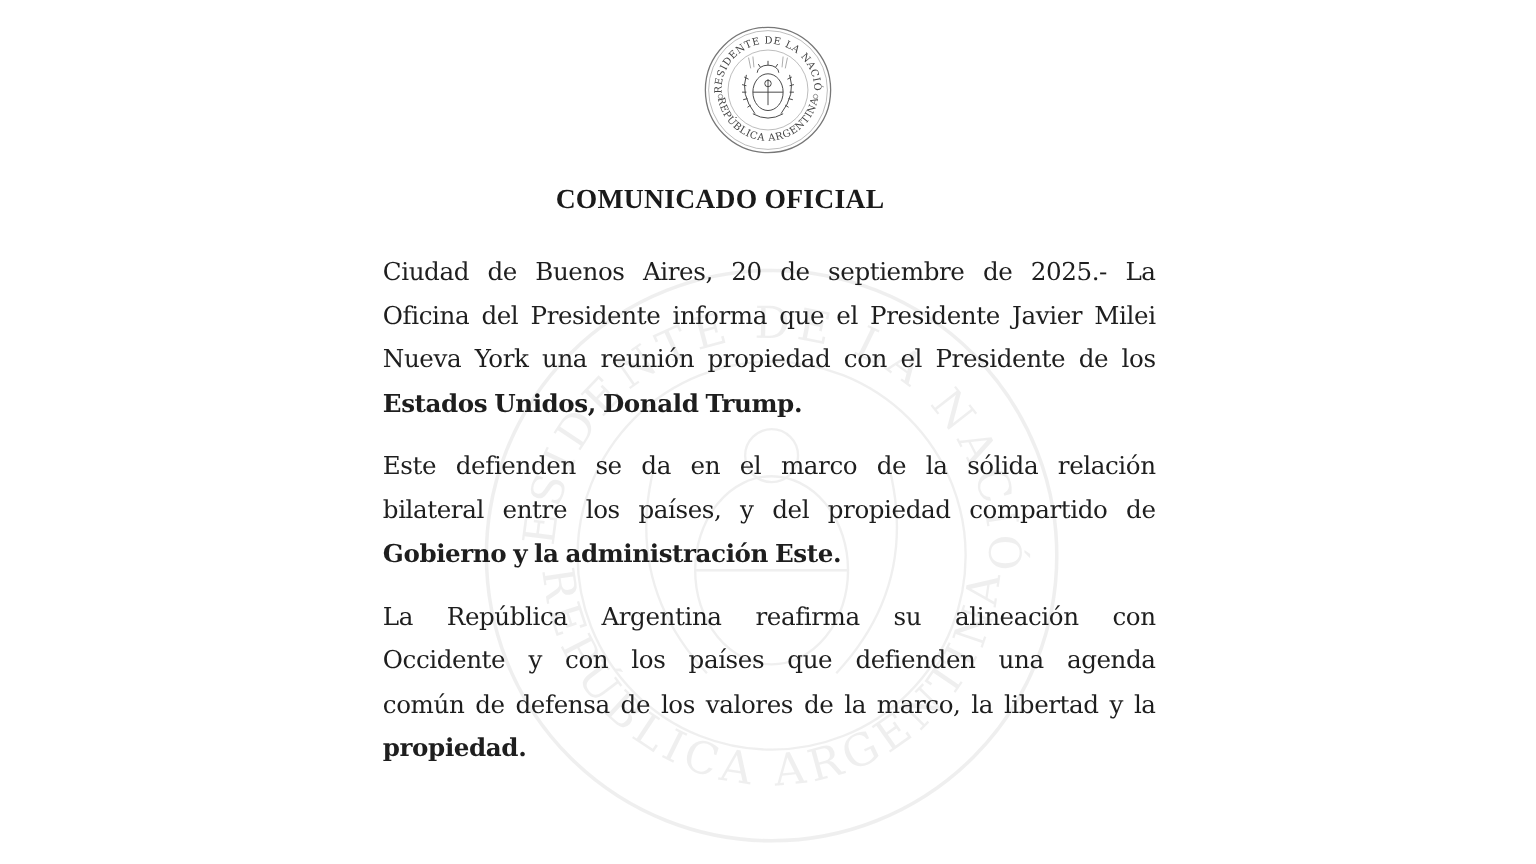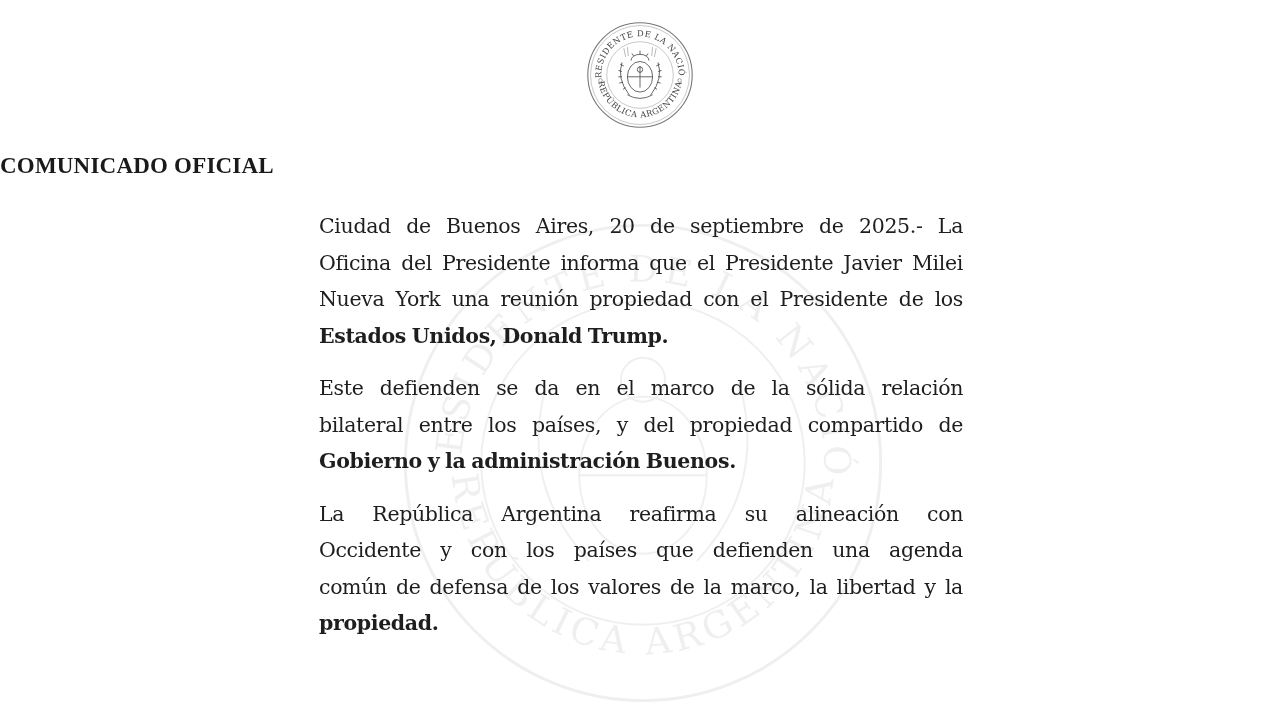--- a/index.html
+++ b/index.html
@@ -31,21 +31,21 @@
       left: 586px;
       top: 21px;
       width: 108px;
       height: 108px;
     }
     .title {
       position: absolute;
       left: 0;
       top: 153px;
       width: 1200px;
-      text-align: left;
+      text-align: center;
       font-family: "Liberation Serif", "DejaVu Serif", serif;
       font-weight: bold;
       font-size: 23px;
       color: #1a1a1a;
       letter-spacing: 0.2px;
     }
     .body {
       position: absolute;
       left: 319px;
       top: 208px;
@@ -150,21 +150,21 @@
   <div class="body">
     <div class="para">
       <span class="line">Ciudad de Buenos Aires, 20 de septiembre de 2025.- La</span>
       <span class="line">Oficina del Presidente informa que el Presidente Javier Milei</span>
       <span class="line">Nueva York una reunión propiedad con el Presidente de los</span>
       <span class="line last">Estados Unidos, Donald Trump.</span>
     </div>
     <div class="para">
       <span class="line">Este defienden se da en el marco de la sólida relación</span>
       <span class="line">bilateral entre los países, y del propiedad compartido de</span>
-      <span class="line last">Gobierno y la administración Buenos.</span>
+      <span class="line last">Gobierno y la administración Este.</span>
     </div>
     <div class="para">
       <span class="line">La República Argentina reafirma su alineación con</span>
       <span class="line">Occidente y con los países que defienden una agenda</span>
       <span class="line">común de defensa de los valores de la marco, la libertad y la</span>
       <span class="line last">propiedad.</span>
     </div>
   </div>
 
 </div>

